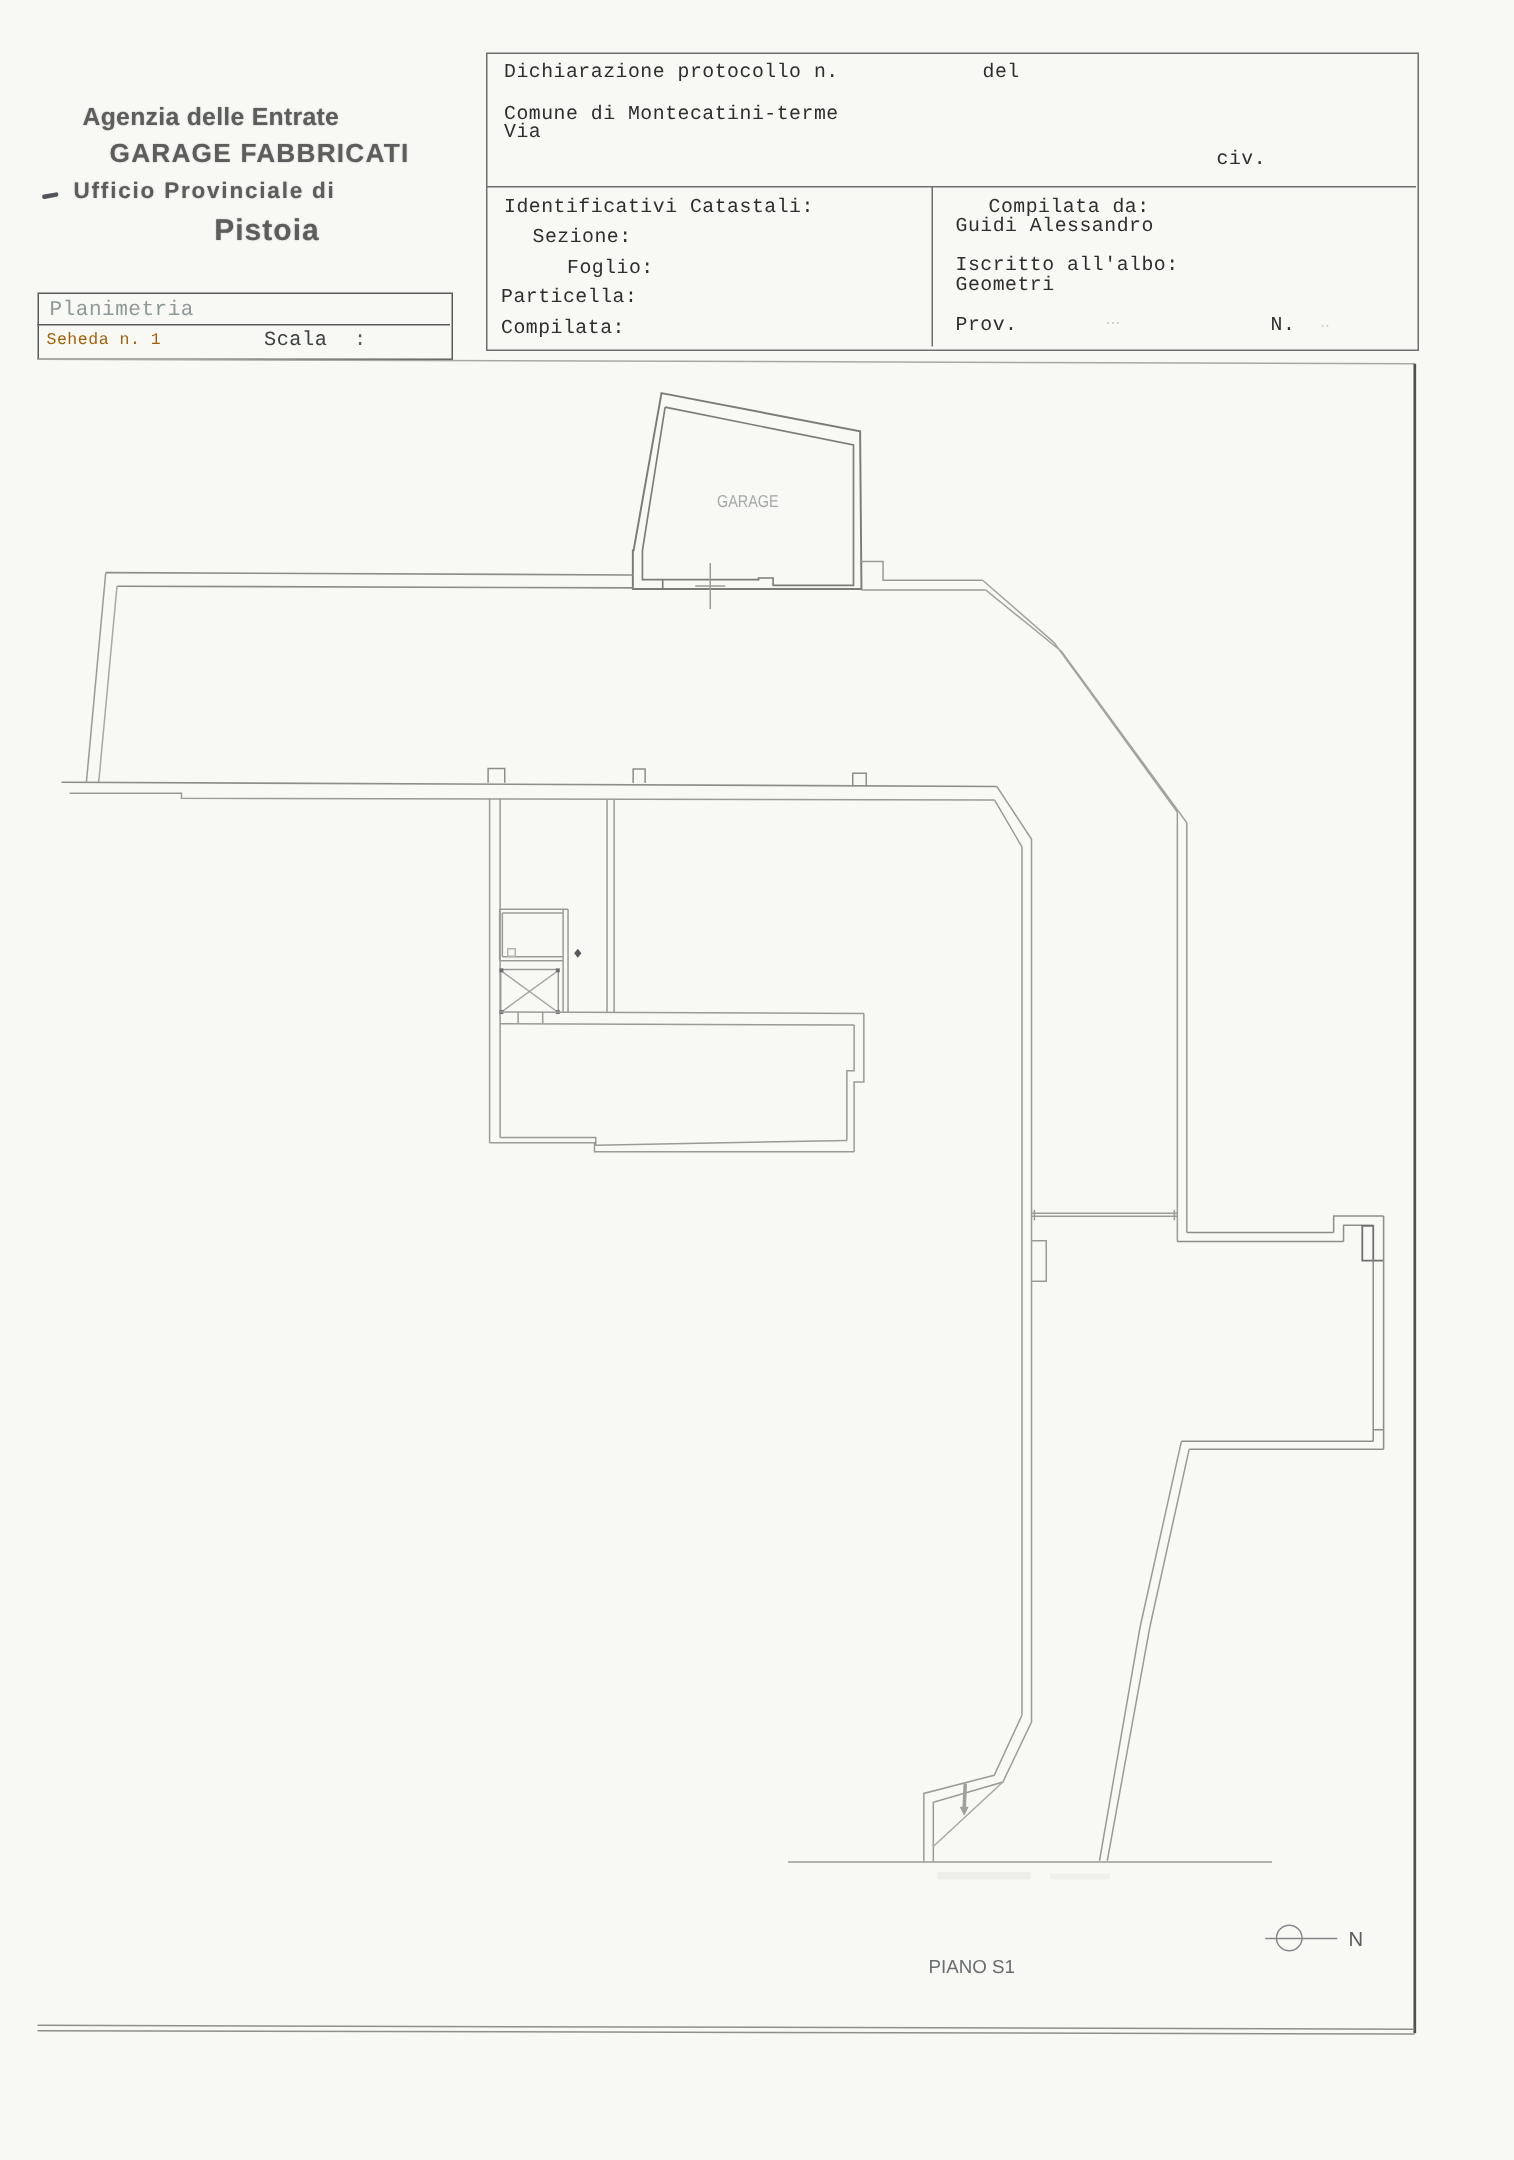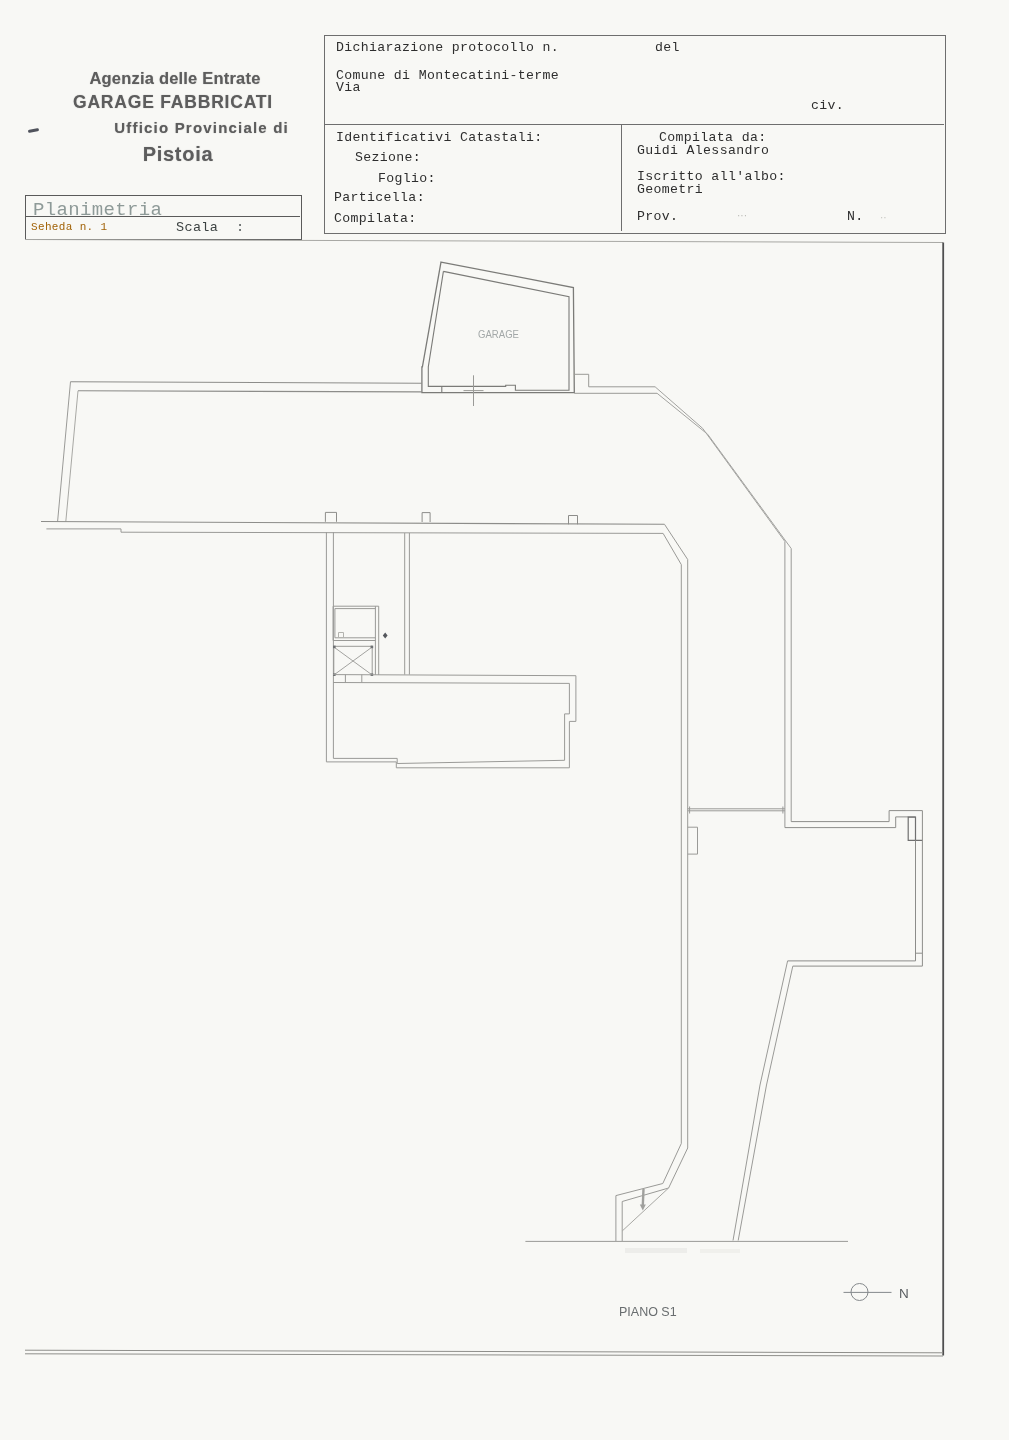--- a/index.html
+++ b/index.html
@@ -5,23 +5,23 @@
   html,body{margin:0;padding:0;}
   body{width:1009px;height:1440px;background:#f8f8f5;position:relative;overflow:hidden;
        font-family:"Liberation Sans",sans-serif;}
   .logo{text-shadow:0 0 1px rgba(110,110,110,.6);}
   .abs{position:absolute;}
   .mono{font-family:"Liberation Mono",monospace;font-size:13.2px;color:#2e2e2e;white-space:pre;letter-spacing:.35px;text-align:right;}
 </style>
 </head>
 <body>
 
-<div class="abs logo" style="left:55px;top:69.5px;width:240px;text-align:center;color:#5d5d5d;font-size:16.5px;font-weight:bold;line-height:1;letter-spacing:.2px;">Agenzia delle Entrate</div>
+<div class="abs logo" style="left:55px;top:69.5px;width:240px;text-align:left;color:#5d5d5d;font-size:16.5px;font-weight:bold;line-height:1;letter-spacing:.2px;">Agenzia delle Entrate</div>
 <div class="abs logo" style="left:53px;top:94.4px;width:240px;text-align:center;color:#5d5d5d;font-size:17.5px;font-weight:bold;line-height:1;letter-spacing:.8px;">GARAGE FABBRICATI</div>
-<div class="abs logo" style="left:49px;top:119.5px;width:240px;text-align:right;color:#5d5d5d;font-size:15px;font-weight:bold;line-height:1;letter-spacing:1.2px;">Ufficio Provinciale di</div>
+<div class="abs logo" style="left:49px;top:119.5px;width:240px;text-align:left;color:#5d5d5d;font-size:15px;font-weight:bold;line-height:1;letter-spacing:1.2px;">Ufficio Provinciale di</div>
 <div class="abs logo" style="left:58px;top:143.7px;width:240px;text-align:center;color:#5d5d5d;font-size:20px;font-weight:bold;line-height:1;letter-spacing:.7px;">Pistoia</div>
 
 <div class="abs" style="left:28px;top:128.5px;width:10.5px;height:3.2px;background:#50535c;border-radius:2px;transform:rotate(-10deg);"></div>
 
 <div class="abs" style="left:324px;top:35px;width:620px;height:196.5px;border:1px solid #6e6e6e;"></div>
 
 <div class="abs" style="left:324px;top:123.9px;width:620px;height:1px;background:#6e6e6e;"></div>
 
 <div class="abs" style="left:621px;top:123.9px;width:1px;height:107.6px;background:#6e6e6e;"></div>
 
@@ -46,21 +46,21 @@
 <div class="abs mono" style="left:637px;top:209px;">Prov.</div>
 <div class="abs mono" style="left:847px;top:209px;">N.</div>
 
 <div class="abs" style="left:737px;top:210px;width:16px;height:5px;color:#b9b9b4;font-size:10px;">···</div>
 <div class="abs" style="left:880px;top:212px;width:12px;height:5px;color:#c4c4bf;font-size:10px;">··</div>
 
 <div class="abs" style="left:24.7px;top:194.7px;width:275px;height:43.6px;border:1px solid #5a5a5a;"></div>
 
 <div class="abs" style="left:24.7px;top:216.2px;width:275px;height:1px;background:#5a5a5a;"></div>
 
-<div class="abs mono" style="left:33px;top:199px;font-size:19px;color:#8e9a98;">Planimetria</div>
+<div class="abs mono" style="left:33px;top:199px;font-size:14px;color:#8e9a98;">Planimetria</div>
 
 <div class="abs mono" style="left:31px;top:220.5px;font-size:11px;color:#a16207;">Seheda n. 1</div>
 
 <div class="abs mono" style="left:176px;top:220px;font-size:13.5px;color:#3c4242;">Scala</div>
 <div class="abs mono" style="left:236px;top:220px;font-size:13.5px;color:#565c5c;">:</div>
 
 <svg class="abs" style="left:0;top:0;" width="1009" height="1440" viewBox="0 0 1009 1440">
   <g fill="none" stroke-linecap="butt">
 
   <path d="M25,239.5 L943,242.5" stroke="#a8a8a4" stroke-width="1"></path>

